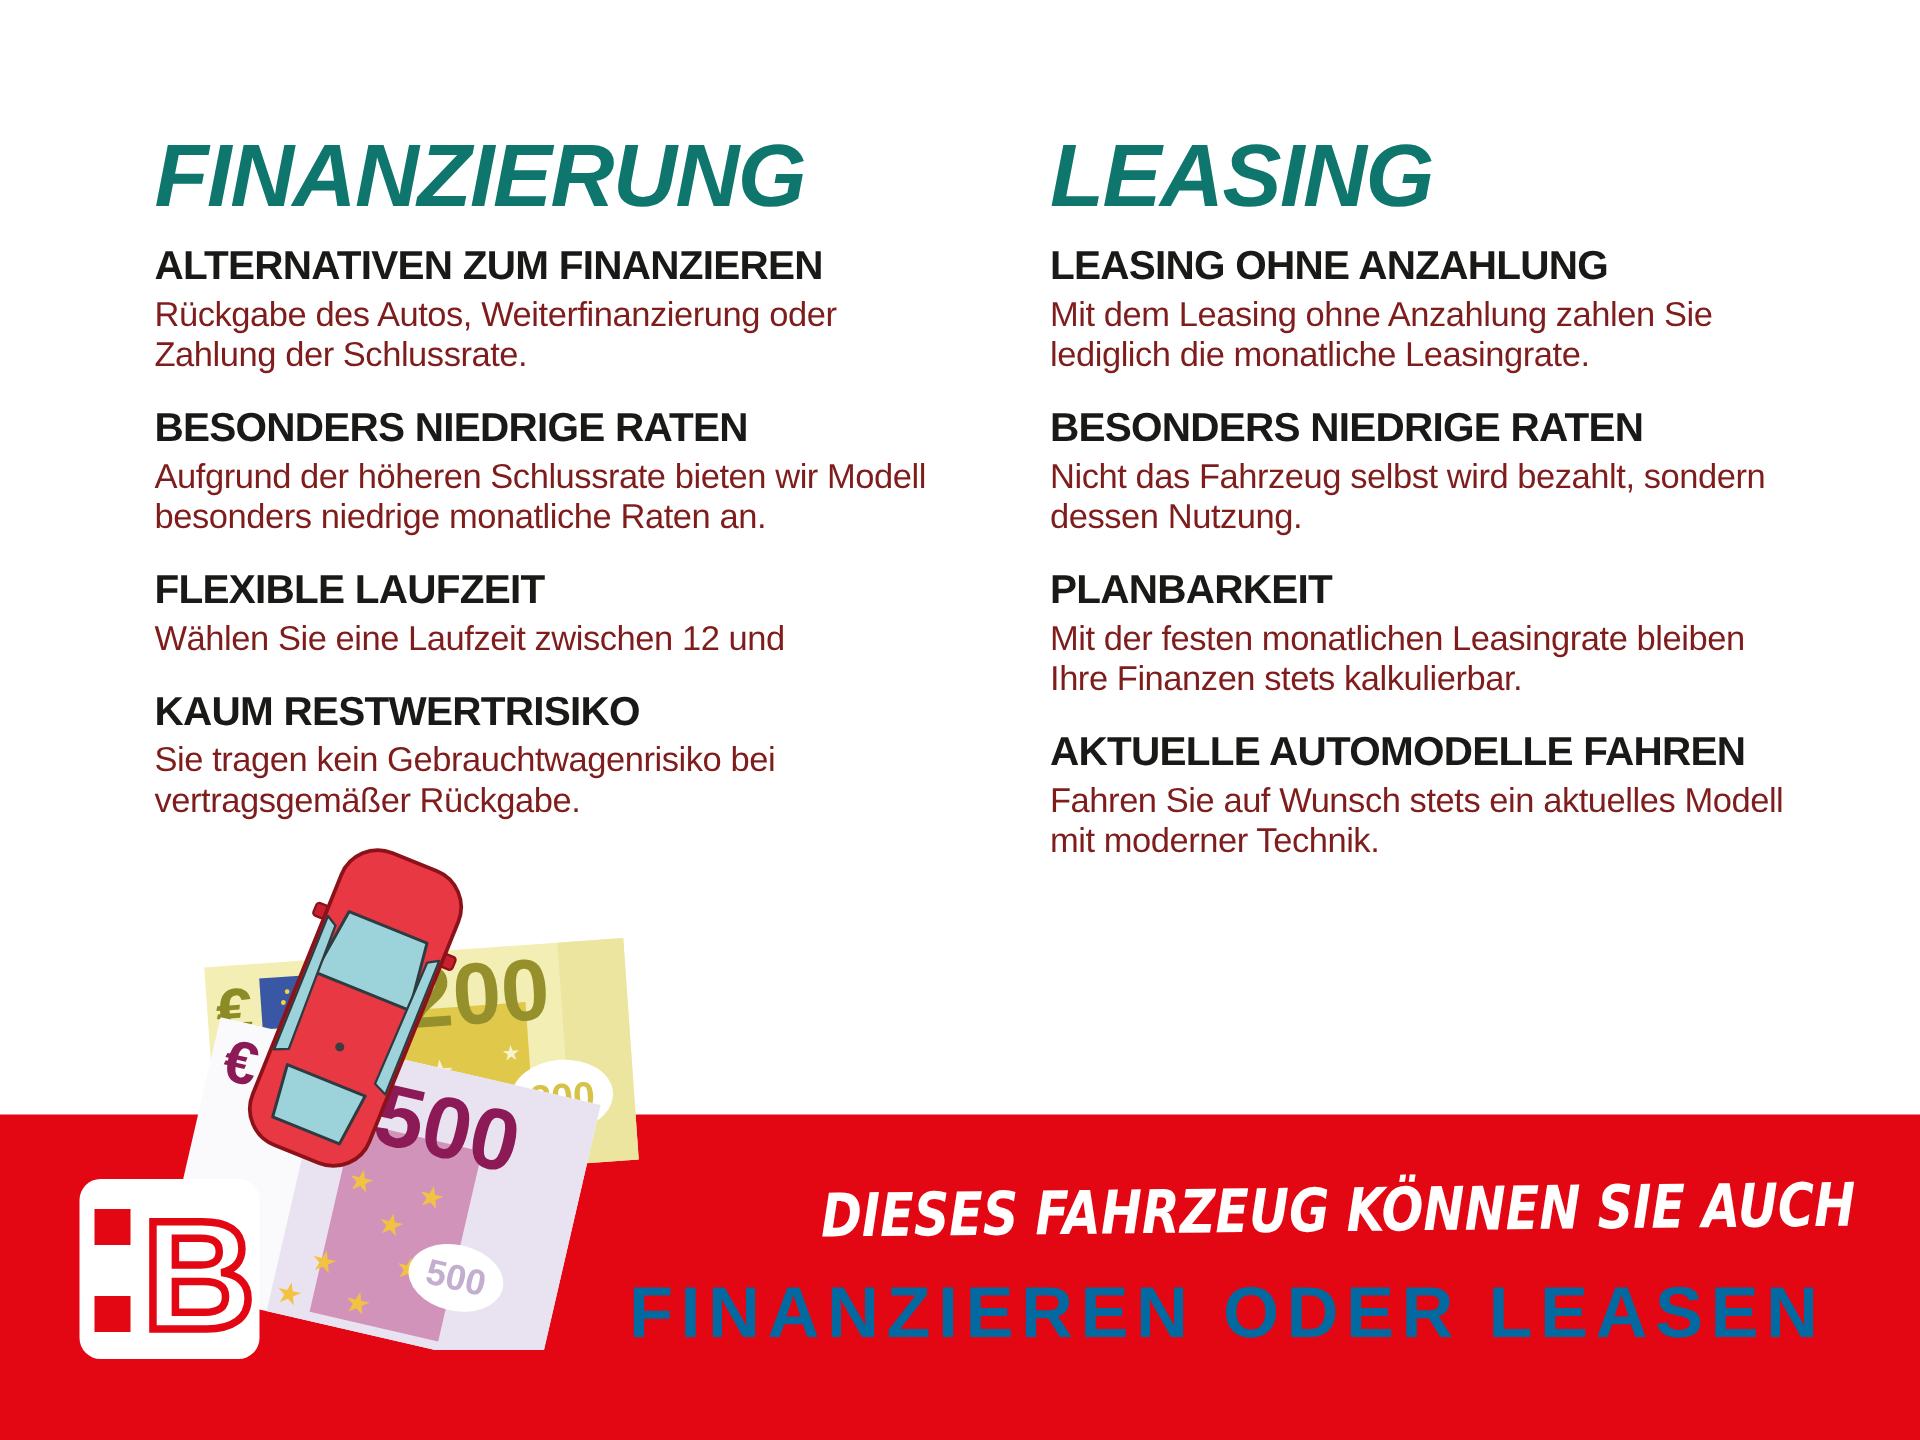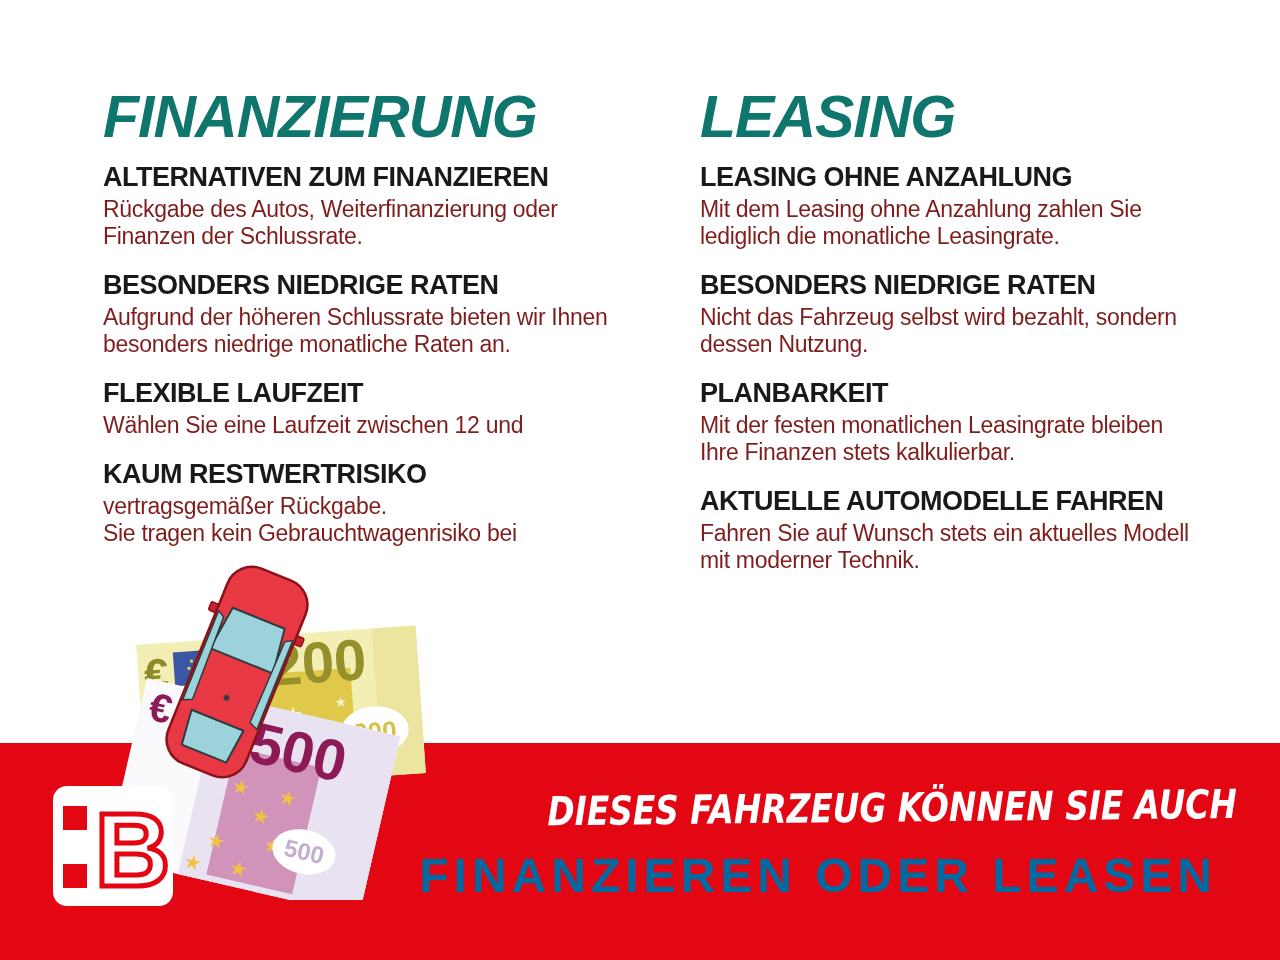--- a/index.html
+++ b/index.html
@@ -32,35 +32,35 @@
 </style>
 </head>
 <body>
 
 <div class="col left">
   <h1>FINANZIERUNG</h1>
 
   <div class="section">
     <div class="h2">ALTERNATIVEN ZUM FINANZIEREN</div>
     <div class="bodyline">Rückgabe des Autos, Weiterfinanzierung oder</div>
-    <div class="bodyline">Finanzen der Schlussrate.</div>
+    <div class="bodyline">Zahlung der Schlussrate.</div>
   </div>
   <div class="section">
     <div class="h2">BESONDERS NIEDRIGE RATEN</div>
-    <div class="bodyline">Aufgrund der höheren Schlussrate bieten wir Ihnen</div>
+    <div class="bodyline">Aufgrund der höheren Schlussrate bieten wir Modell</div>
     <div class="bodyline">besonders niedrige monatliche Raten an.</div>
   </div>
   <div class="section">
     <div class="h2">FLEXIBLE LAUFZEIT</div>
     <div class="bodyline">Wählen Sie eine Laufzeit zwischen 12 und</div>
   </div>
   <div class="section">
     <div class="h2">KAUM RESTWERTRISIKO</div>
+    <div class="bodyline">Sie tragen kein Gebrauchtwagenrisiko bei</div>
     <div class="bodyline">vertragsgemäßer Rückgabe.</div>
-    <div class="bodyline">Sie tragen kein Gebrauchtwagenrisiko bei</div>
   </div>
 </div>
 
 <div class="col right">
   <h1>LEASING</h1>
 
   <div class="section">
     <div class="h2">LEASING OHNE ANZAHLUNG</div>
     <div class="bodyline">Mit dem Leasing ohne Anzahlung zahlen Sie</div>
     <div class="bodyline">lediglich die monatliche Leasingrate.</div>

